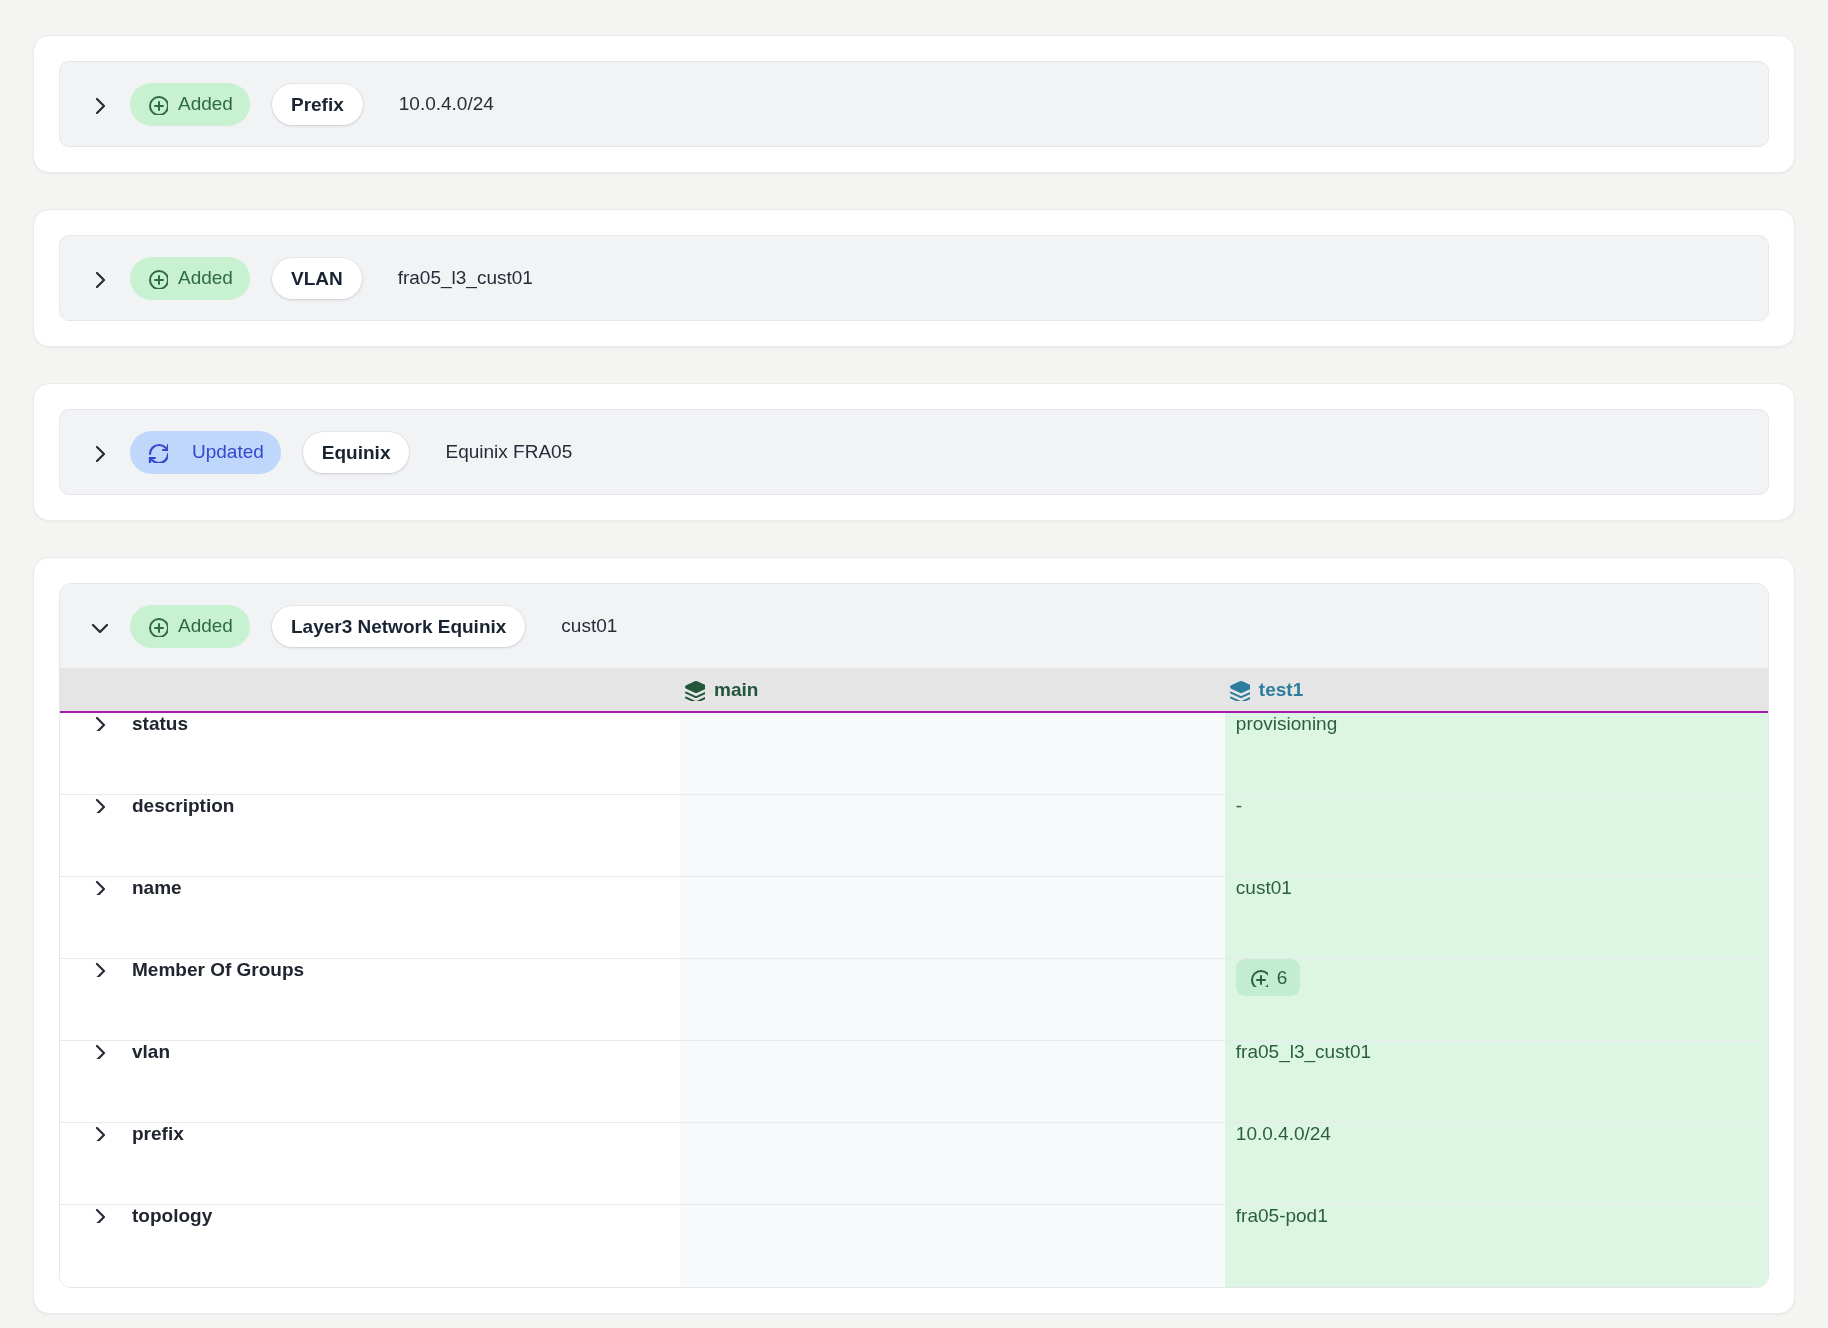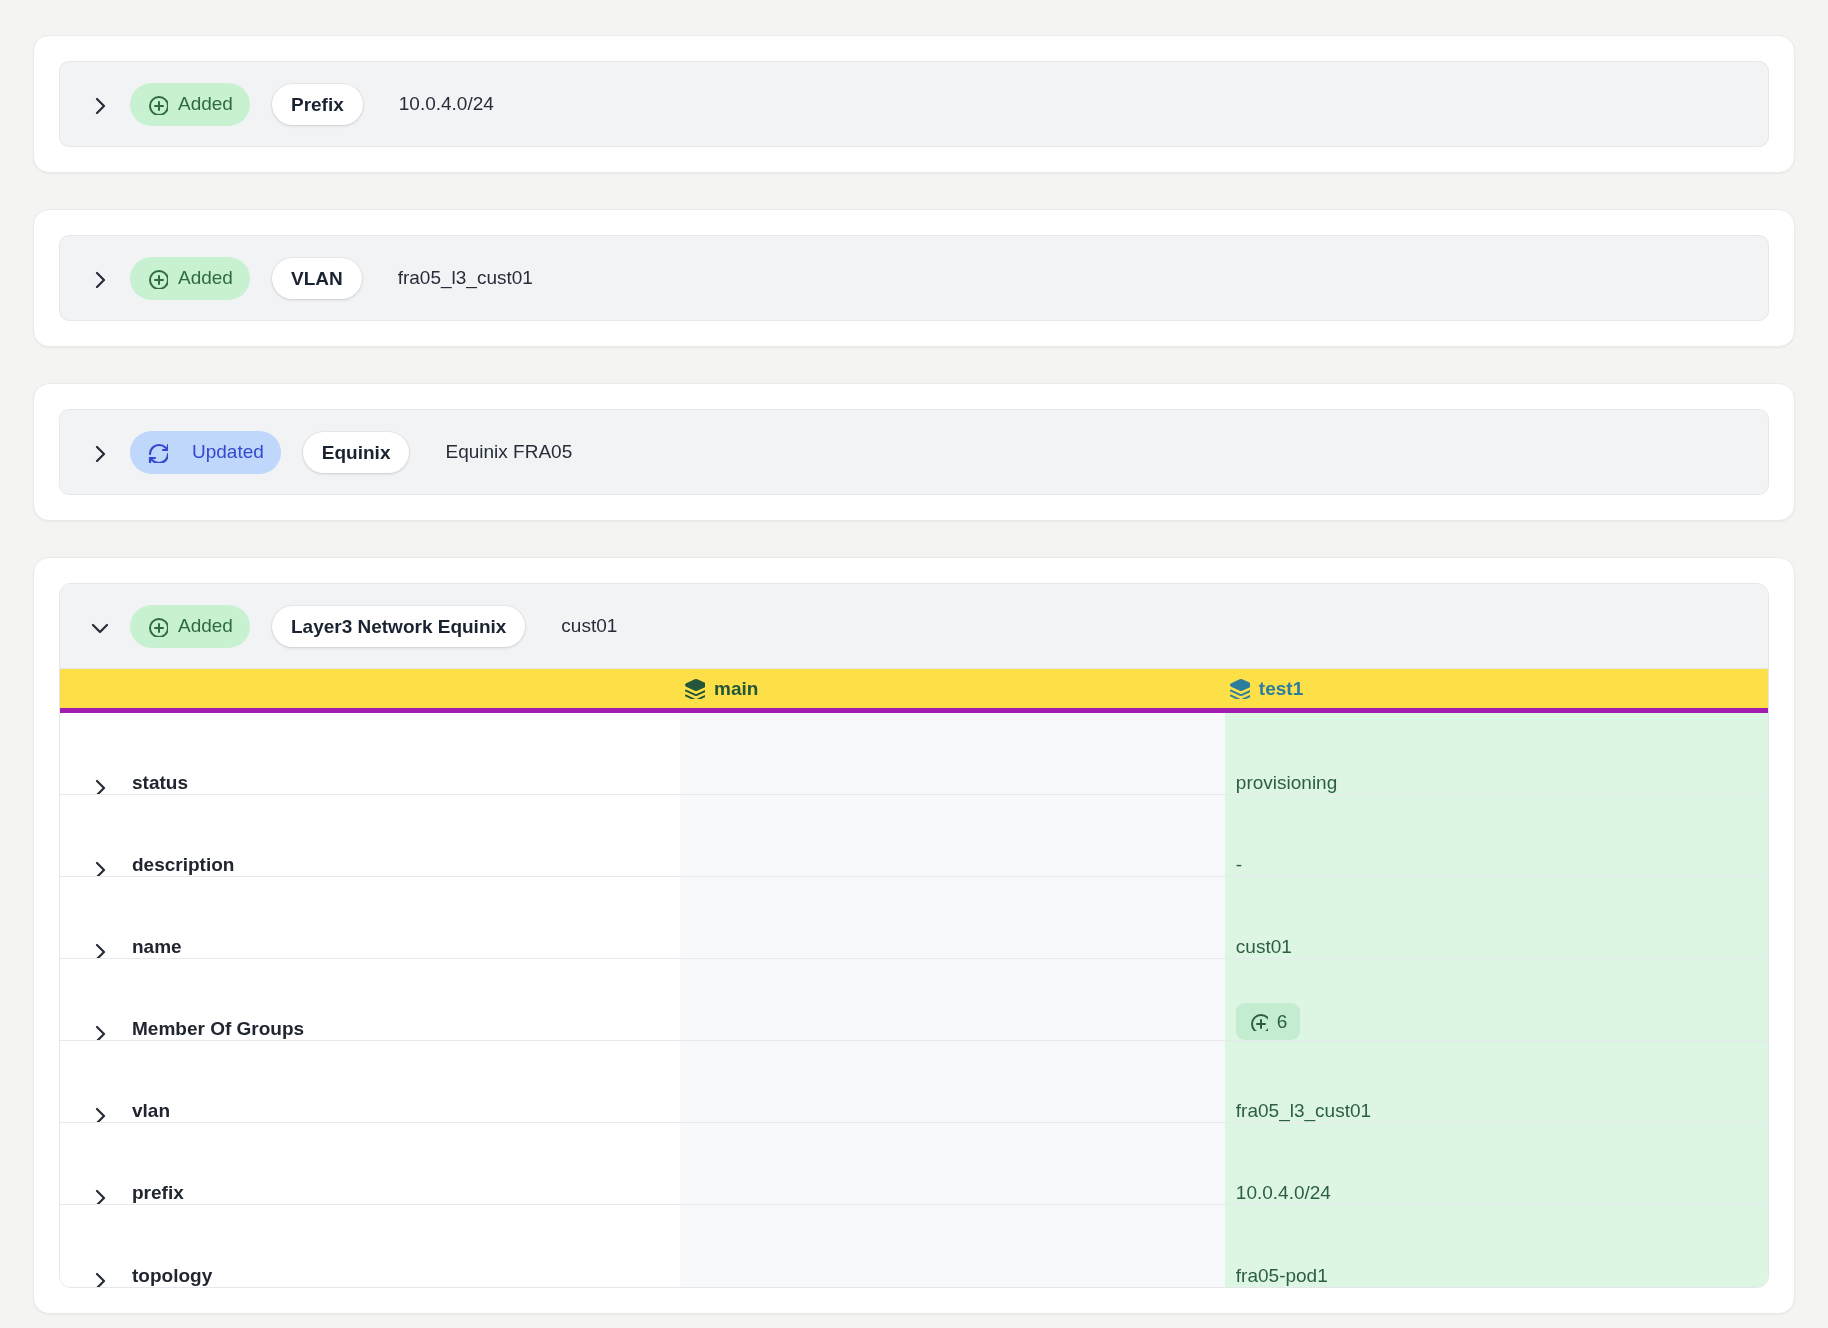--- a/index.html
+++ b/index.html
@@ -73,38 +73,38 @@
     border-bottom: 1px solid #e4e6ea;
     border-radius: 0;
     height: 85px;
   }
   .grid-head, .trow {
     display: grid;
     grid-template-columns: 36.3% 31.9% 31.8%;
   }
   .grid-head {
     height: 44px;
-    background: #fde047;
-    border-bottom: 5px solid #a21caf;
+    background: #e5e5e5;
+    border-bottom: 2px solid #a21caf;
   }
   .col-head {
     display: flex;
     align-items: center;
     gap: 9px;
     font-size: 19px;
     font-weight: 700;
     padding-left: 4px;
   }
   .col-head svg { width: 21px; height: 21px; flex: none; }
   .col-head.main-col   { color: var(--main-branch-color, #23563b); }
   .col-head.branch-col { color: var(--test-branch-color, #2d7d9e); text-align: right; }
 
   .trow { height: 82px; }
   .trow:not(:last-child) .cell { border-bottom: 1px solid #e8e9ec; }
-  .cell { display: flex; align-items: flex-end; }
+  .cell { display: flex; align-items: flex-start; }
   .label-cell { padding-left: 28px; gap: 26px; background: #ffffff; cursor: pointer; }
   .label-cell .chev { width: 18px; height: 18px; }
   .row-label { font-size: 19px; font-weight: 700; color: #20252f; }
   .main-cell { background: var(--main-col-bg, #f8f9fb); }
   .branch-cell {
     background: var(--added-cell-bg, #ddf6e3);
     color: var(--added-cell-text, #2c5f41);
     padding-left: 11px;
     font-size: 19px;
   }

